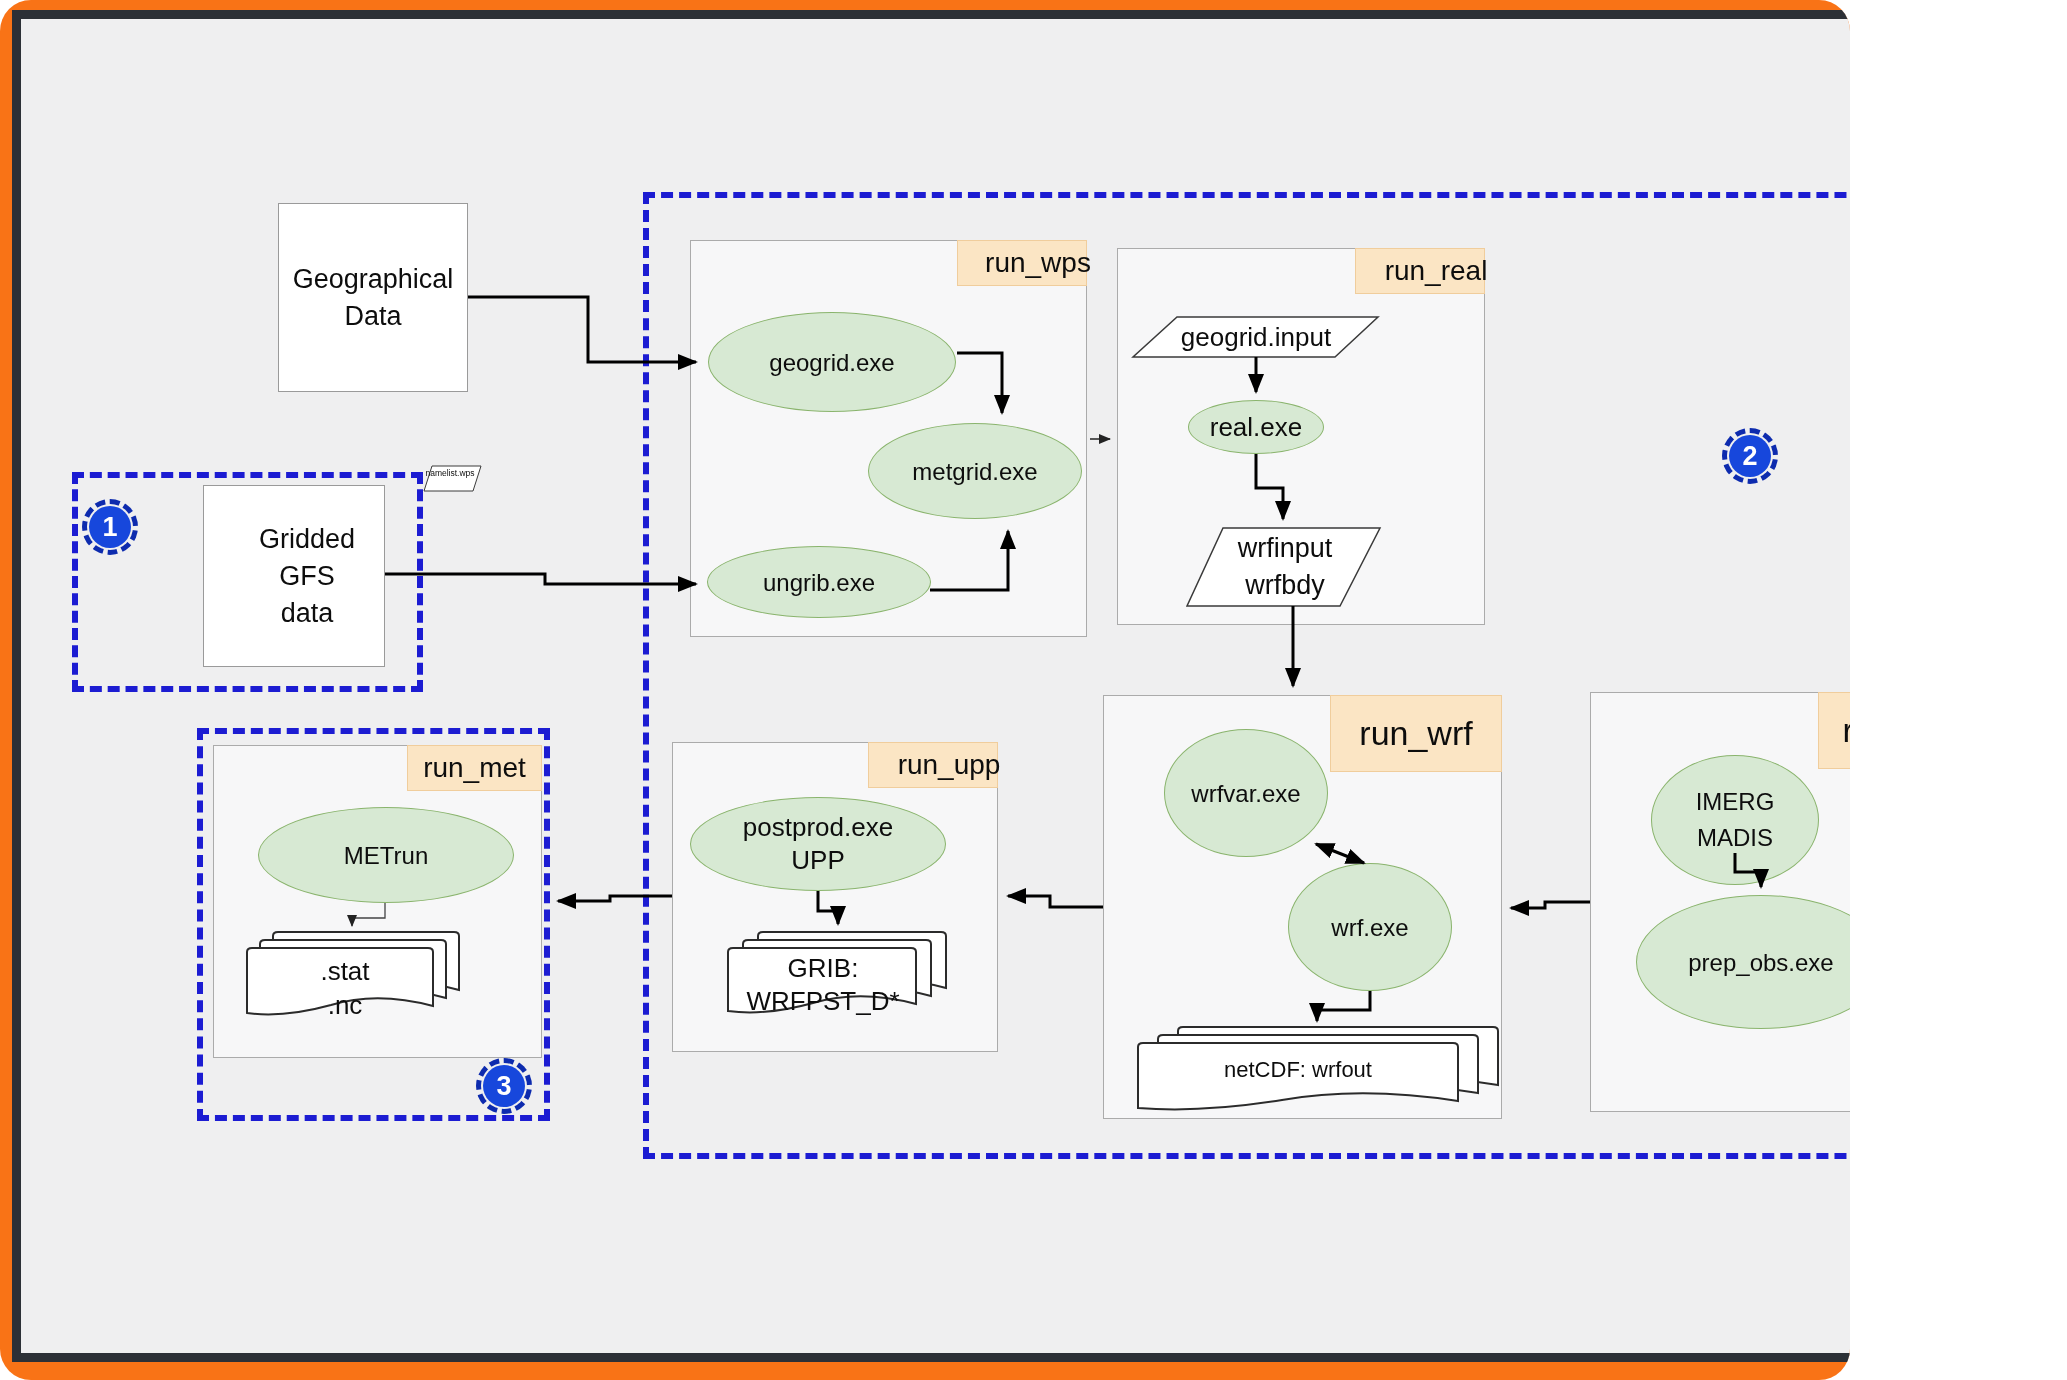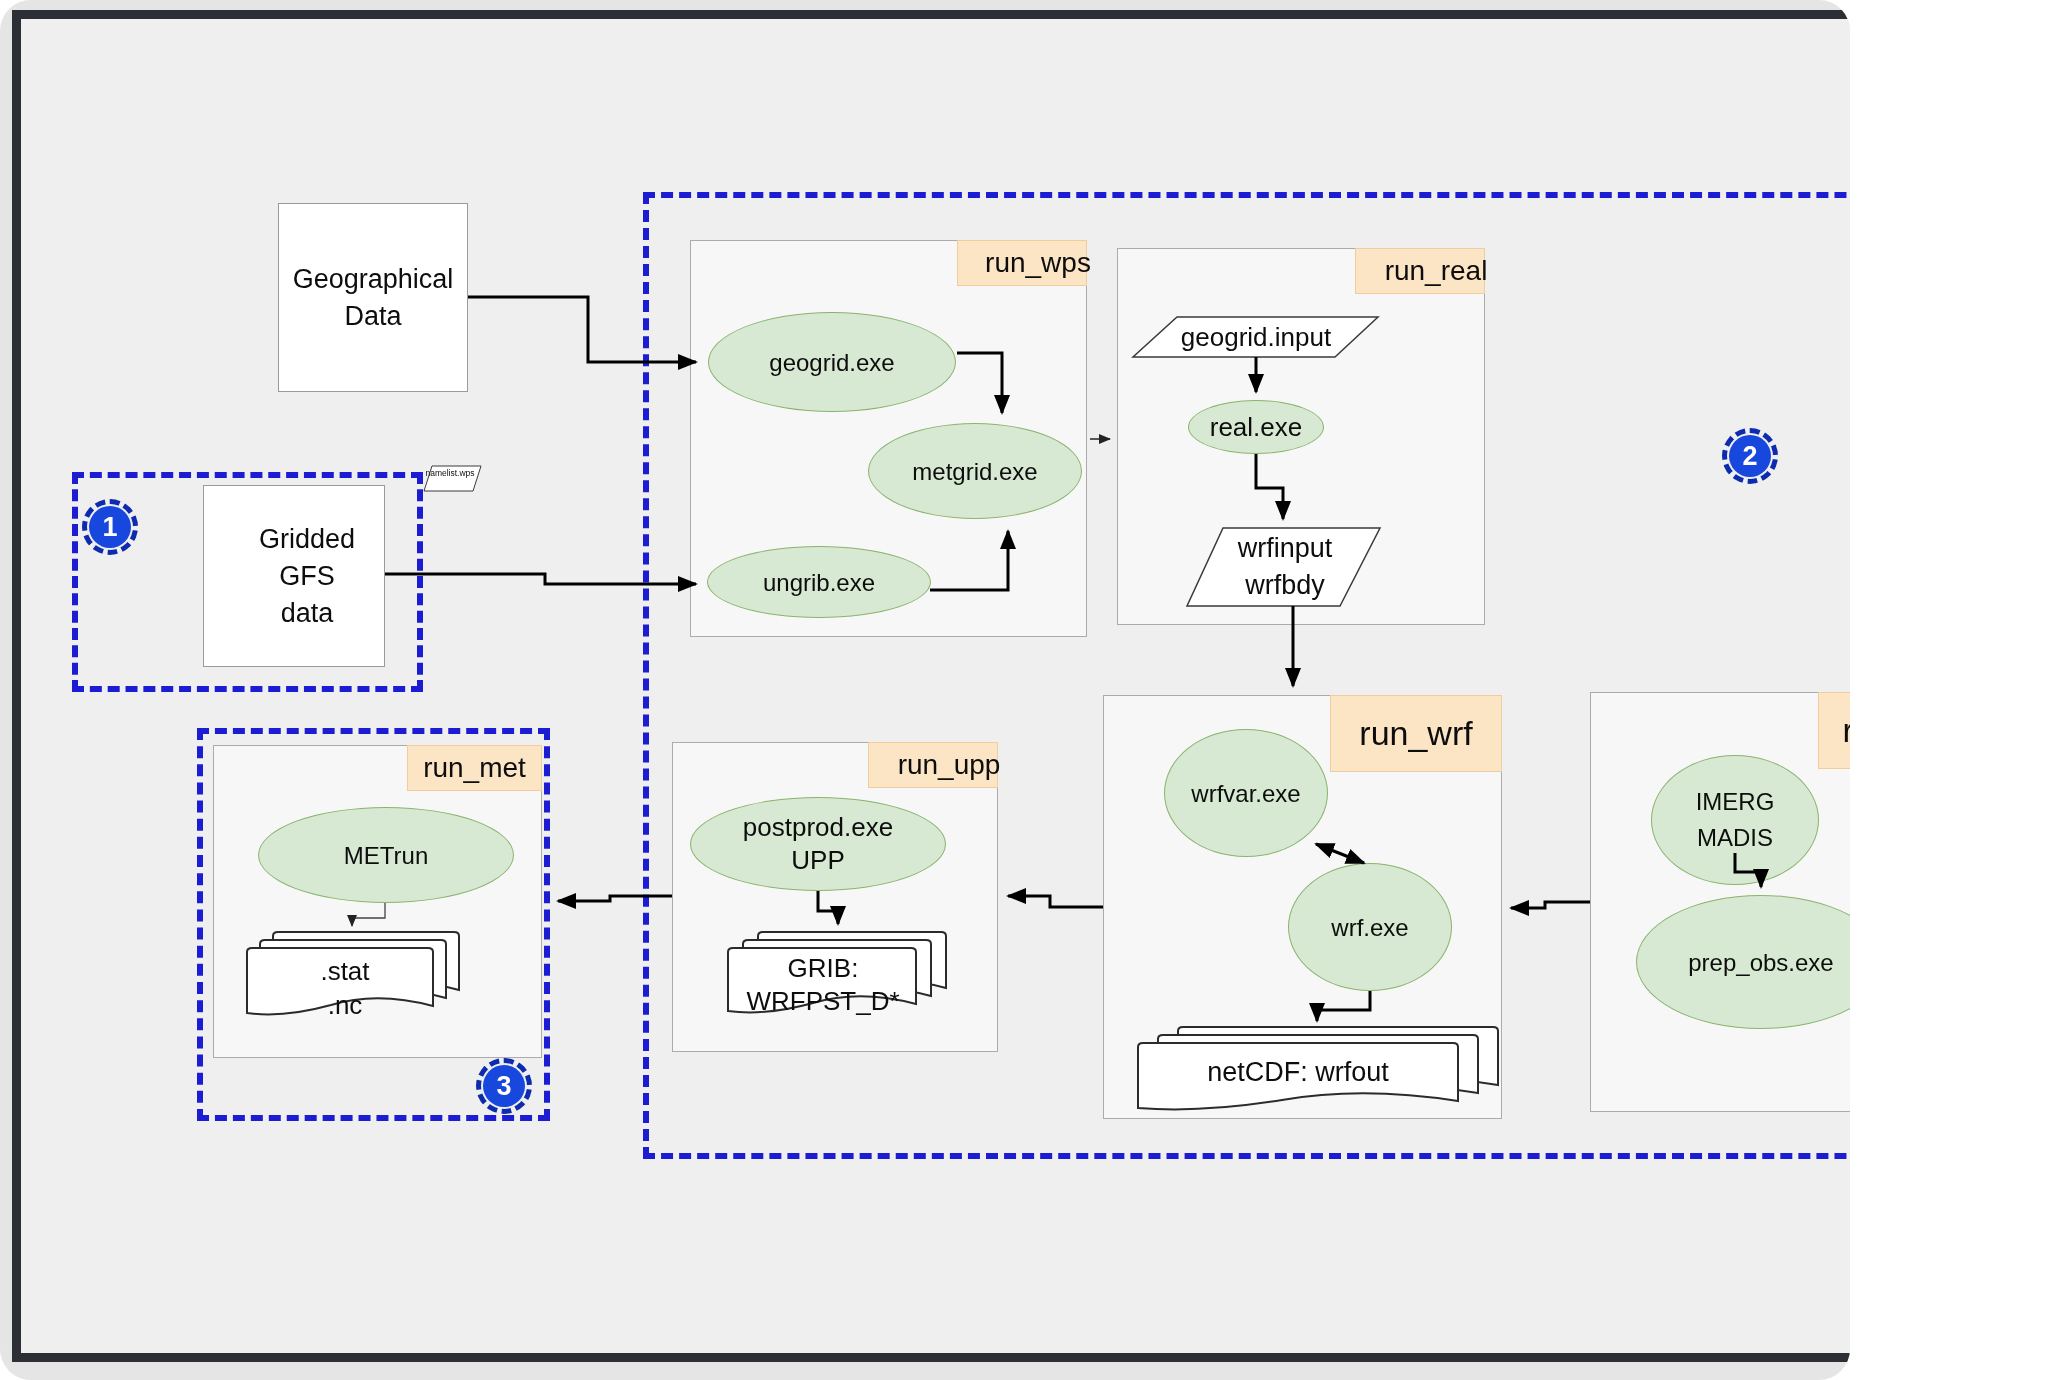--- a/index.html
+++ b/index.html
@@ -2,21 +2,21 @@
 <html style="--region-dash: #1c1cd2; --badge-fill: #1747dc; --badge-ring: #0d2bae; --node-fill: #d7e9d3; --node-stroke: #8ab46d; --tag-fill: #fbe5c4; --tag-stroke: #f0cd9c; --arrow: #000000;"><head>
 <meta charset="utf-8">
 <style>
   :root{
     --region-dash:#1c1cd2; --badge-fill:#1747dc; --badge-ring:#0d2bae;
     --node-fill:#d7e9d3; --node-stroke:#8ab46d;
     --tag-fill:#fbe5c4; --tag-stroke:#f0cd9c; --arrow:#000000;
   }
   html,body{margin:0;padding:0;}
   body{font-family:"Liberation Sans",sans-serif;background:#ffffff;color:#0d0d0d;}
-  .page{position:relative;width:1850px;height:1380px;background:#e5e5e5;overflow:hidden;border-radius:31px;}
+  .page{position:relative;width:1850px;height:1380px;background:#f97316;overflow:hidden;border-radius:31px;}
   .frame{position:absolute;left:12px;top:10px;width:2043px;height:1352px;box-sizing:border-box;
          border:9px solid #2c3036;background:#efeff0;}
   .region{position:absolute;box-sizing:border-box;border:6px dashed var(--region-dash);z-index:1;}
   .r1{left:72px;top:472px;width:351px;height:220px;}
   .r2{left:643px;top:192px;width:1384px;height:967px;}
   .r3{left:197px;top:728px;width:353px;height:393px;}
   .whitebox{position:absolute;box-sizing:border-box;background:#ffffff;border:1.5px solid #9a9a9a;
             display:flex;flex-direction:column;justify-content:center;align-items:center;
             font-size:27px;line-height:37px;text-align:center;z-index:2;}
   .geo{left:278px;top:203px;width:190px;height:189px;}
@@ -52,21 +52,21 @@
          border:5px dashed var(--badge-ring);display:flex;align-items:center;justify-content:center;z-index:6;}
   .badge .core{width:42px;height:42px;border-radius:50%;background:var(--badge-fill);
          display:flex;align-items:center;justify-content:center;
          color:#ffffff;font-size:27px;font-weight:bold;}
   .b1{left:82px;top:499px;} .b2{left:1722px;top:428px;} .b3{left:476px;top:1058px;}
   svg.layer{position:absolute;left:0;top:0;width:2067px;height:1380px;z-index:4;pointer-events:none;}
   .ovl{position:absolute;z-index:5;text-align:center;}
   .t-nwps{left:424px;top:468px;width:52px;font-size:8.5px;line-height:10px;}
   .t-ninput{left:1150px;top:322px;width:212px;font-size:26px;}
   .t-wrfio{left:1205px;top:530px;width:160px;font-size:27px;line-height:37px;}
-  .t-netcdf{left:1148px;top:1057px;width:300px;font-size:27px;text-align:center;}
+  .t-netcdf{left:1148px;top:1057px;width:300px;font-size:22px;text-align:center;}
   .t-grib{left:718px;top:952px;width:210px;font-size:26px;line-height:33px;}
   .t-stat{left:250px;top:954px;width:190px;font-size:26px;line-height:34px;}
   .line{display:block;}
 </style>
 </head>
 <body>
 
 <div class="page">
   <div class="frame"></div>
 

